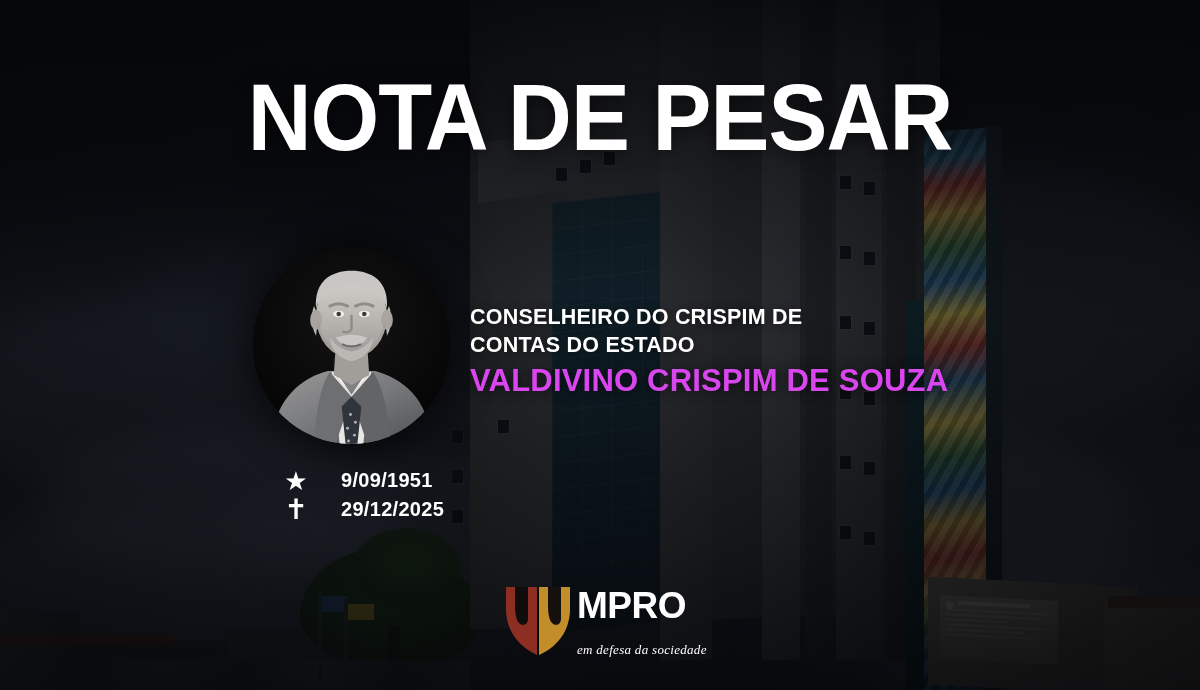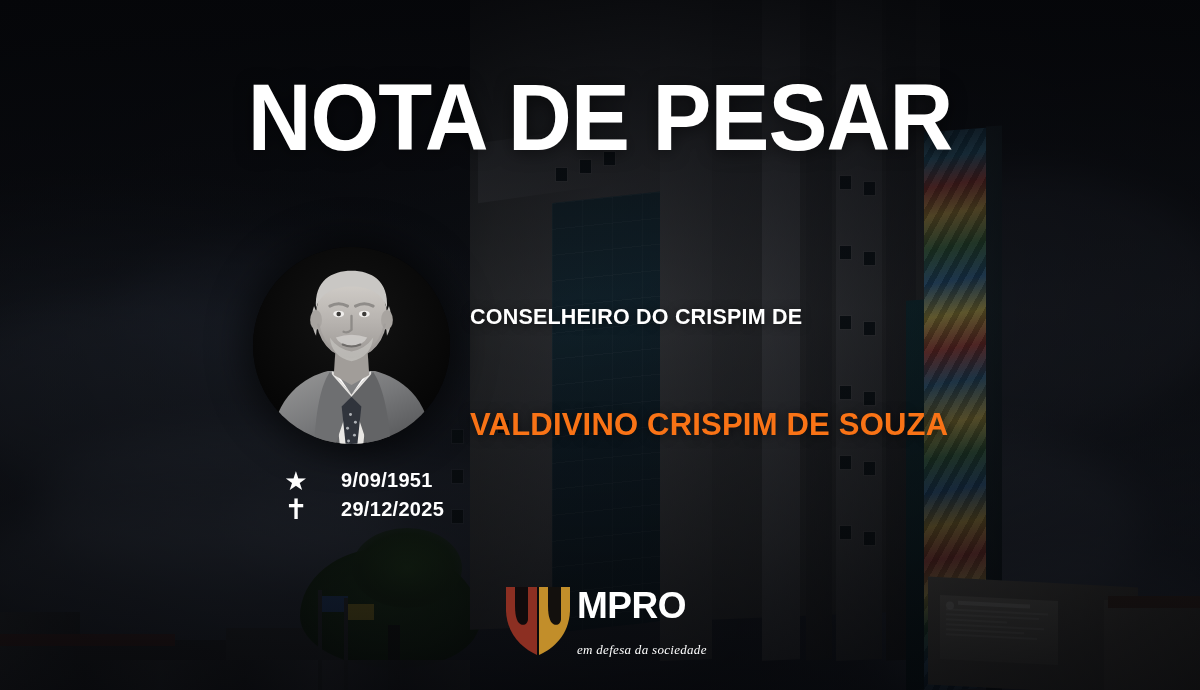--- a/index.html
+++ b/index.html
@@ -163,24 +163,23 @@
     box-shadow:0 0 34px 10px rgba(0,0,0,.55);
   }
   .portrait svg{display:block;width:100%;height:100%;}
 
   .role{
     position:absolute;left:470px;top:303px;color:#fff;
     font-weight:bold;font-size:21.5px;line-height:1.32;letter-spacing:.2px;
     text-shadow:0 1px 10px rgba(0,0,0,.6);
   }
   .name{
-    position:absolute;left:470px;top:363px;color:#f97316;
+    position:absolute;left:470px;top:363px;color:#d946ef;
     font-weight:bold;font-size:31px;letter-spacing:.2px;white-space:nowrap;
     text-shadow:0 1px 12px rgba(0,0,0,.6);
-    margin-top:44px;
   }
 
   .dates{position:absolute;left:279px;top:466px;color:#fff;}
   .drow{display:flex;align-items:center;height:29px;}
   .dicon{width:34px;text-align:center;font-size:26px;line-height:1;color:#fff;}
   .dicon.cross{font-size:28px;}
   .dtext{font-weight:bold;font-size:20px;letter-spacing:.3px;margin-left:28px;}
 
   
   .logo{position:absolute;left:505px;top:585px;display:flex;align-items:center;gap:6px;}
@@ -344,20 +343,21 @@
 
         <path d="M91 99 Q100 103 109 99" stroke="#6f6c6a" stroke-width="2" fill="none" stroke-linecap="round"></path>
 
         <path d="M66 78 Q70 96 82 106" stroke="#9c9895" stroke-width="2" fill="none" opacity=".5"></path>
         <path d="M134 78 Q130 96 118 106" stroke="#9c9895" stroke-width="2" fill="none" opacity=".5"></path>
       </svg>
     </div>
 
     <div class="role">
       <div>CONSELHEIRO DO CRISPIM DE</div>
+      <div>CONTAS DO ESTADO</div>
     </div>
 
     <div class="name">VALDIVINO CRISPIM DE SOUZA</div>
 
     <div class="dates">
       <div class="drow">
         <span class="dicon">★</span>
         <span class="dtext">9/09/1951</span>
       </div>
       <div class="drow">

